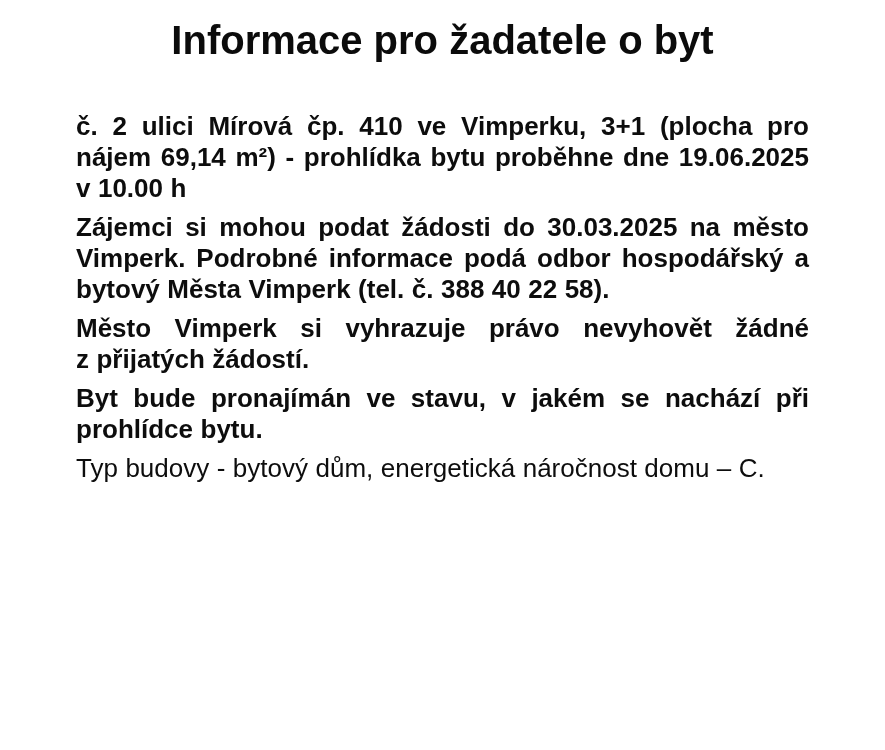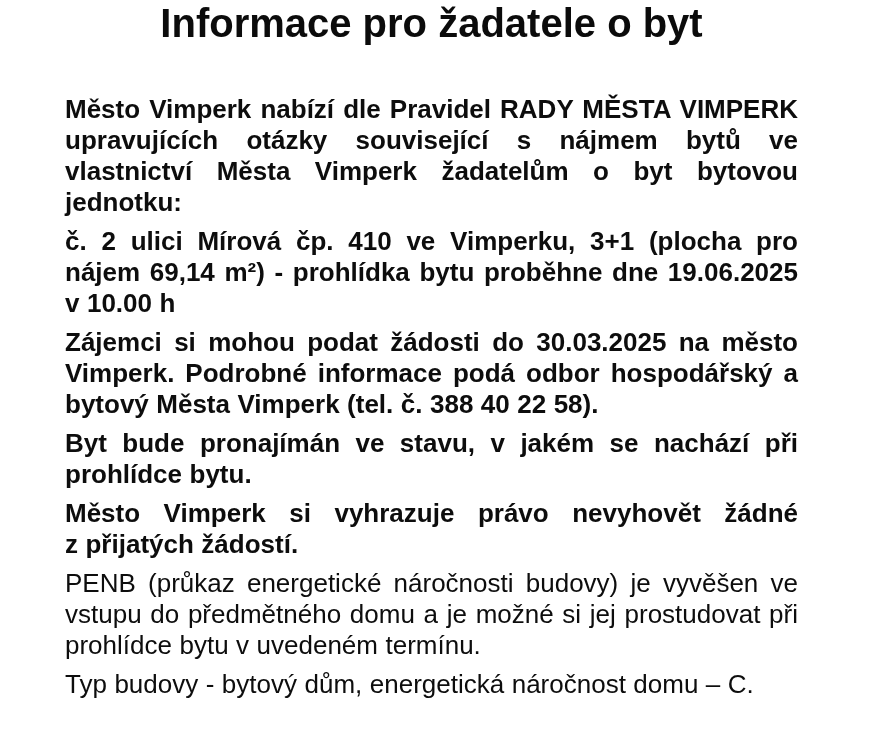--- a/index.html
+++ b/index.html
@@ -11,21 +11,22 @@
     width: 885px;
     height: 750px;
     overflow: hidden;
     font-family: "Liberation Sans", "DejaVu Sans", sans-serif;
     color: #0d0d0d;
   }
   .doc {
     box-sizing: border-box;
     width: 870px;
     height: 750px;
-    padding: 0 72px 0 65px;
+    padding: 17px 72px 0 65px;
+    margin-left: 11px;
   }
   .doc-title {
     font-size: 40px;
     line-height: 46px;
     font-weight: 700;
     text-align: center;
     margin: 0 0 48px 0;
     color: #0b0b0b;
   }
   .doc p {
@@ -39,28 +40,26 @@
   .doc p.normal {
     font-weight: 400;
   }
 </style>
 </head>
 <body>
 
 <div class="doc">
   <h1 class="doc-title">Informace pro žadatele o byt</h1>
 
-  <p>Město Vimperk nabízí dle Pravidel RADY MĚSTA VIMPERK upravujících otázky související s&nbsp;nájmem bytů ve vlastnictví Města Vimperk žadatelům o byt bytovou jednotku:</p>
 
   <p>č. 2 ulici Mírová čp. 410 ve Vimperku, 3+1 (plocha pro nájem 69,14 m²) - prohlídka bytu proběhne dne 19.06.2025 v 10.00 h</p>
 
 
   <p>Zájemci si mohou podat žádosti do 30.03.2025 na město Vimperk. Podrobné informace podá odbor hospodářský a bytový Města Vimperk (tel. č. 388 40 22 58).</p>
 
+  <p>Město Vimperk si vyhrazuje právo nevyhovět žádné z&nbsp;přijatých žádostí.</p>
+
   <p>Byt bude pronajímán ve stavu, v&nbsp;jakém se nachází při prohlídce bytu.</p>
 
-  <p>Město Vimperk si vyhrazuje právo nevyhovět žádné z&nbsp;přijatých žádostí.</p>
-
-  <p class="normal">PENB (průkaz energetické náročnosti budovy) je vyvěšen ve vstupu do předmětného domu a je možné si jej prostudovat při prohlídce bytu v uvedeném termínu.</p>
 
   <p class="normal">Typ budovy - bytový dům, energetická náročnost domu – C.</p>
 
 </div>
 
 </body></html>

